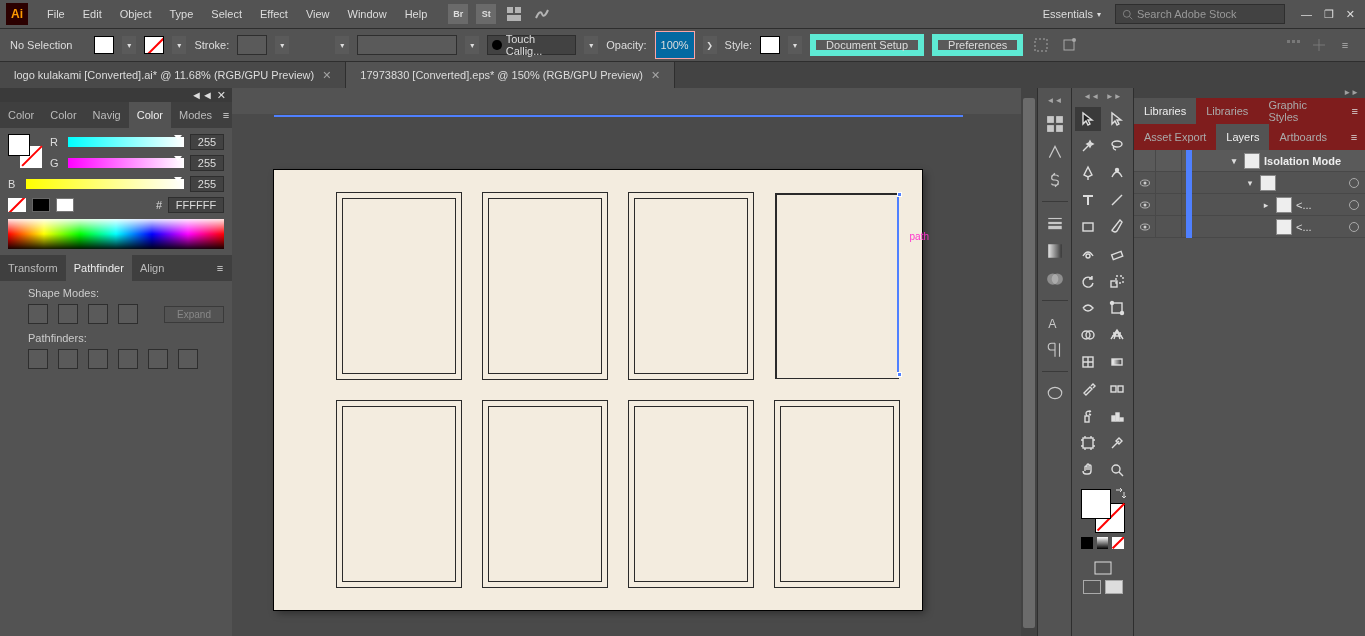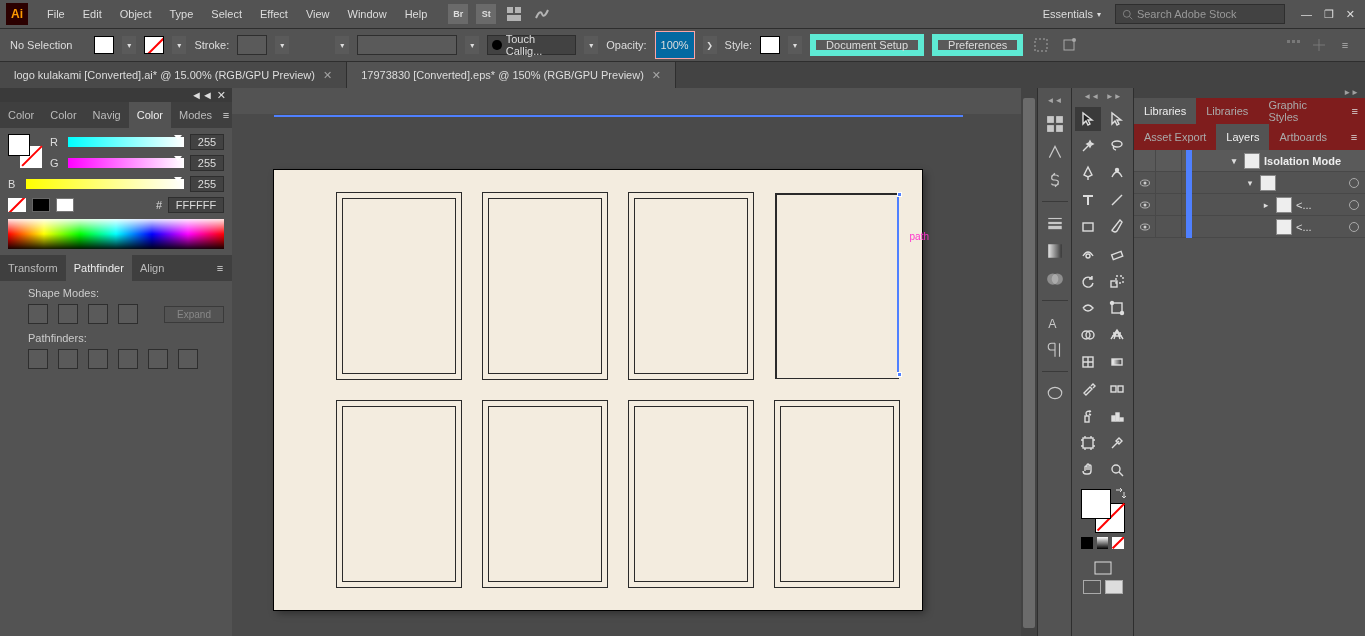--- a/index.html
+++ b/index.html
@@ -233,21 +233,21 @@
         <svg viewBox="0 0 16 16" width="16" height="16">
           <path d="M2 8h12M8 2v12" stroke="#888"></path>
         </svg>
       </div>
     <div class="ic-sq">≡</div>
   </div>
 </div>
 
 <div class="tabbar" id="tabbar">
     <div class="doc-tab inactive">
-      <span>logo kulakami [Converted].ai* @ 15.00% (RGB/GPU Preview)</span>
+      <span>logo kulakami [Converted].ai* @ 11.68% (RGB/GPU Preview)</span>
       <span class="tab-x">✕</span>
     </div>
     <div class="doc-tab active">
       <span>17973830 [Converted].eps* @ 150% (RGB/GPU Preview)</span>
       <span class="tab-x">✕</span>
     </div>
   </div>
 
 <div class="workspace">
 

